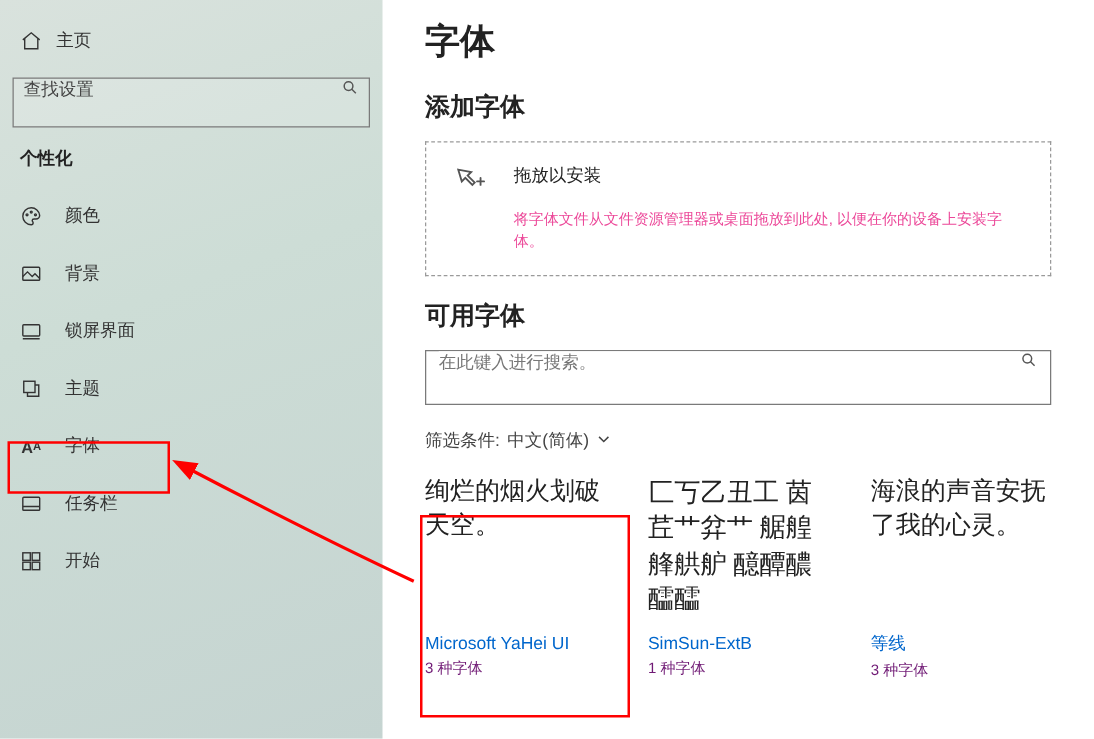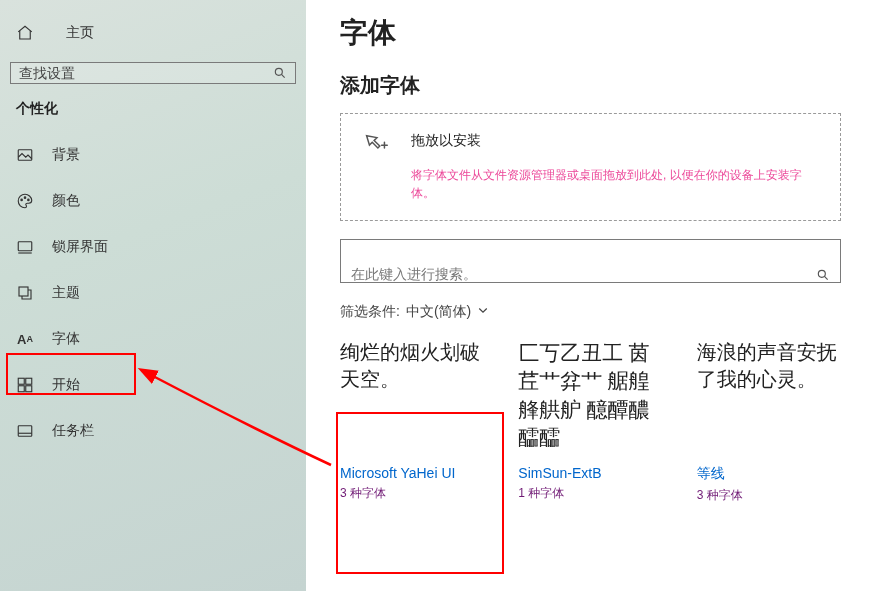--- a/index.html
+++ b/index.html
@@ -15,32 +15,32 @@
     width: 306px;
     height: 100%;
     background: linear-gradient(160deg, #d9e2dd 0%, #cdddd6 40%, #c5d4d1 100%);
     padding-top: 18px;
     position: relative;
   }
   .sidebar-home {
     display: flex;
     align-items: center;
     padding: 6px 0 6px 16px;
-    gap: 32px;
+    gap: 11px;
     color: #333;
     font-size: 14px;
     cursor: pointer;
   }
   .search-box {
     margin: 14px 10px 16px 10px;
     border: 1px solid #7a7a7a;
     background: rgba(255,255,255,0.15);
-    height: 22px;
-    display: flex;
-    align-items: center;
+    height: 40px;
+    display: flex;
+    align-items: flex-start;
     padding: 0 8px 0 8px;
   }
   .search-box input {
     flex: 1;
     border: none;
     background: transparent;
     font-size: 14px;
     color: #333;
     outline: none;
   }
@@ -105,21 +105,21 @@
     color: #0066cc;
     font-size: 14px;
     cursor: pointer;
     margin-bottom: 30px;
   }
   .store-icon { width: 18px; height: 18px; color: #0066cc; }
   .font-search {
     border: 1px solid #7a7a7a;
     height: 44px;
     display: flex;
-    align-items:flex-end;
+    align-items:flex-start;
     padding: 0 10px;
     margin-bottom: 20px;
   }
   .font-search input {
     flex:1; border:none; outline:none;
     font-size: 14px;
     color: #555;
   }
   .font-search input::placeholder { color:#777; }
   .filter-row {
@@ -169,84 +169,84 @@
         <circle cx="10" cy="10" r="6"></circle>
         <line x1="20" y1="20" x2="14.5" y2="14.5"></line>
       </svg>
   </div>
 
   <div class="section-title">个性化</div>
 
   <div class="nav-item">
     <span class="nav-icon">
       <svg viewBox="0 0 24 24" width="18" height="18" fill="none" stroke="currentColor" stroke-width="1.5">
-          <rect x="3" y="5" width="18" height="14" rx="1"></rect>
-          <path d="M3 15l5-5 5 5 3-3 5 5"></path>
-        </svg>
-    </span>
-    <span>背景</span>
-  </div>
-
-  <div class="nav-item">
-    <span class="nav-icon">
-      <svg viewBox="0 0 24 24" width="18" height="18" fill="none" stroke="currentColor" stroke-width="1.5">
           <path d="M12 3a9 9 0 1 0 0 18c1.5 0 2-1 2-2s-1-1.5-1-2.5 1-1.5 2-1.5h2a4 4 0 0 0 4-4A9 9 0 0 0 12 3z"></path>
           <circle cx="7.5" cy="10.5" r="1"></circle>
           <circle cx="12" cy="7.5" r="1"></circle>
           <circle cx="16.5" cy="10.5" r="1"></circle>
         </svg>
     </span>
     <span>颜色</span>
   </div>
 
   <div class="nav-item">
     <span class="nav-icon">
       <svg viewBox="0 0 24 24" width="18" height="18" fill="none" stroke="currentColor" stroke-width="1.5">
+          <rect x="3" y="5" width="18" height="14" rx="1"></rect>
+          <path d="M3 15l5-5 5 5 3-3 5 5"></path>
+        </svg>
+    </span>
+    <span>背景</span>
+  </div>
+
+  <div class="nav-item">
+    <span class="nav-icon">
+      <svg viewBox="0 0 24 24" width="18" height="18" fill="none" stroke="currentColor" stroke-width="1.5">
           <rect x="3" y="5" width="18" height="12" rx="1"></rect>
           <line x1="3" y1="20" x2="21" y2="20"></line>
         </svg>
     </span>
     <span>锁屏界面</span>
   </div>
 
   <div class="nav-item">
     <span class="nav-icon">
       <svg viewBox="0 0 24 24" width="18" height="18" fill="none" stroke="currentColor" stroke-width="1.5">
           <rect x="4" y="4" width="12" height="12"></rect>
           <path d="M16 8h4v12H8v-4"></path>
         </svg>
     </span>
     <span>主题</span>
   </div>
 
   <div class="nav-item">
     <span class="nav-icon" style="font-size:13px;font-weight:600;">A<span style="font-size:9px;">A</span></span>
     <span>字体</span>
+  </div>
+
+  <div class="nav-item">
+    <span class="nav-icon">
+      <svg viewBox="0 0 24 24" width="18" height="18" fill="none" stroke="currentColor" stroke-width="1.5">
+          <rect x="3" y="5" width="18" height="14" rx="1"></rect>
+          <line x1="3" y1="15" x2="21" y2="15"></line>
+        </svg>
+    </span>
+    <span>任务栏</span>
   </div>
 
   <div class="nav-item">
     <span class="nav-icon">
       <svg viewBox="0 0 24 24" width="18" height="18" fill="none" stroke="currentColor" stroke-width="1.5">
           <rect x="3" y="3" width="8" height="8"></rect>
           <rect x="13" y="3" width="8" height="8"></rect>
           <rect x="3" y="13" width="8" height="8"></rect>
           <rect x="13" y="13" width="8" height="8"></rect>
         </svg>
     </span>
     <span>开始</span>
-  </div>
-
-  <div class="nav-item">
-    <span class="nav-icon">
-      <svg viewBox="0 0 24 24" width="18" height="18" fill="none" stroke="currentColor" stroke-width="1.5">
-          <rect x="3" y="5" width="18" height="14" rx="1"></rect>
-          <line x1="3" y1="15" x2="21" y2="15"></line>
-        </svg>
-    </span>
-    <span>任务栏</span>
   </div>
 
   <div class="highlight-box" style="left:6px; top:353px; width:130px; height:42px;"></div>
 </div>
 
 <svg class="arrow-annot" style="left:136px; top:360px; width:200px; height:110px;" viewBox="0 0 200 110">
   <defs>
       <marker id="ah" markerWidth="10" markerHeight="10" refX="2" refY="3" orient="auto">
         <path d="M0,0 L0,6 L8,3 z" fill="#f00"></path>
       </marker>
@@ -266,20 +266,21 @@
           <path d="M22 14h6M25 11v6" stroke-linecap="round"></path>
         </svg>
     </span>
     <div>
       <div class="drop-title">拖放以安装</div>
       <div class="drop-desc">将字体文件从文件资源管理器或桌面拖放到此处, 以便在你的设备上安装字体。</div>
     </div>
   </div>
 
 
+  <h2 class="section-heading">可用字体</h2>
 
   <div class="font-search">
     <input type="text" placeholder="在此键入进行搜索。" style="">
     <svg class="search-icon-svg" viewBox="0 0 24 24" fill="none" stroke="currentColor" stroke-width="2">
         <circle cx="10" cy="10" r="6"></circle>
         <line x1="20" y1="20" x2="14.5" y2="14.5"></line>
       </svg>
   </div>
 
   <div class="filter-row">

